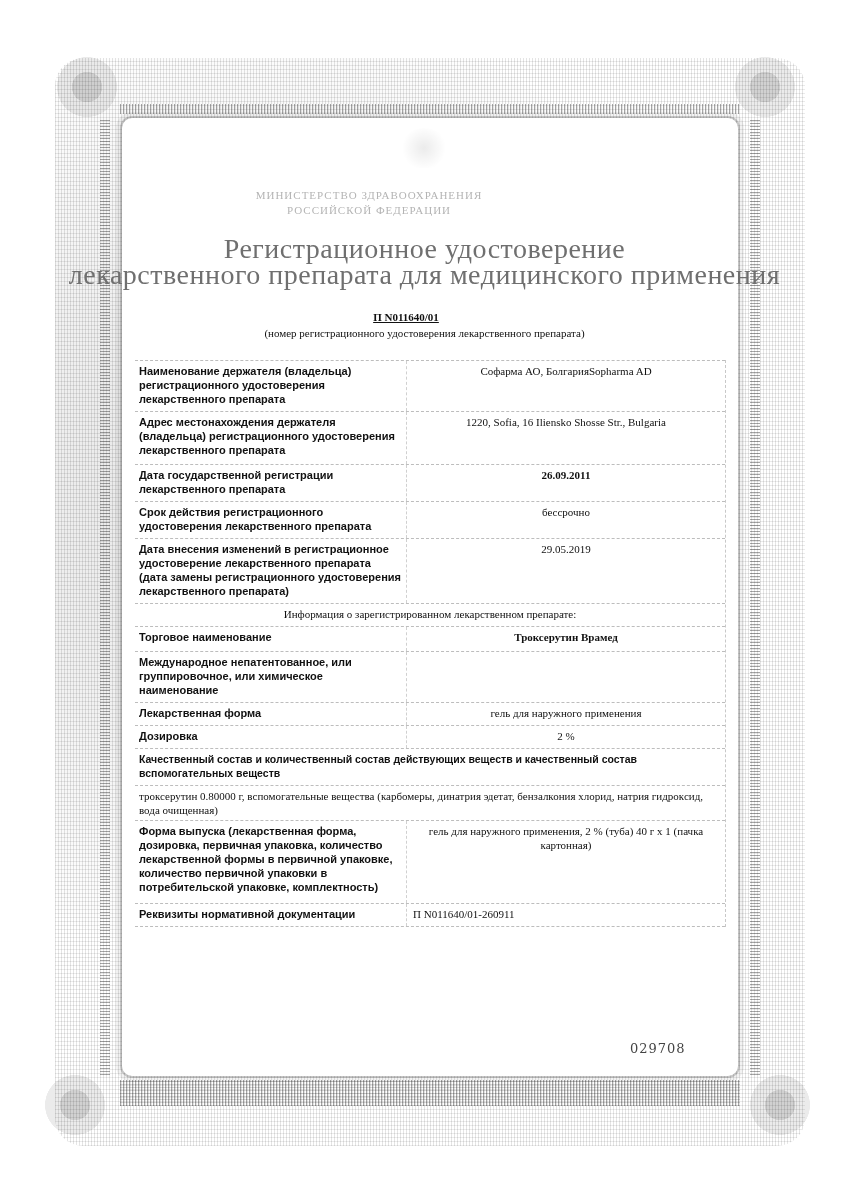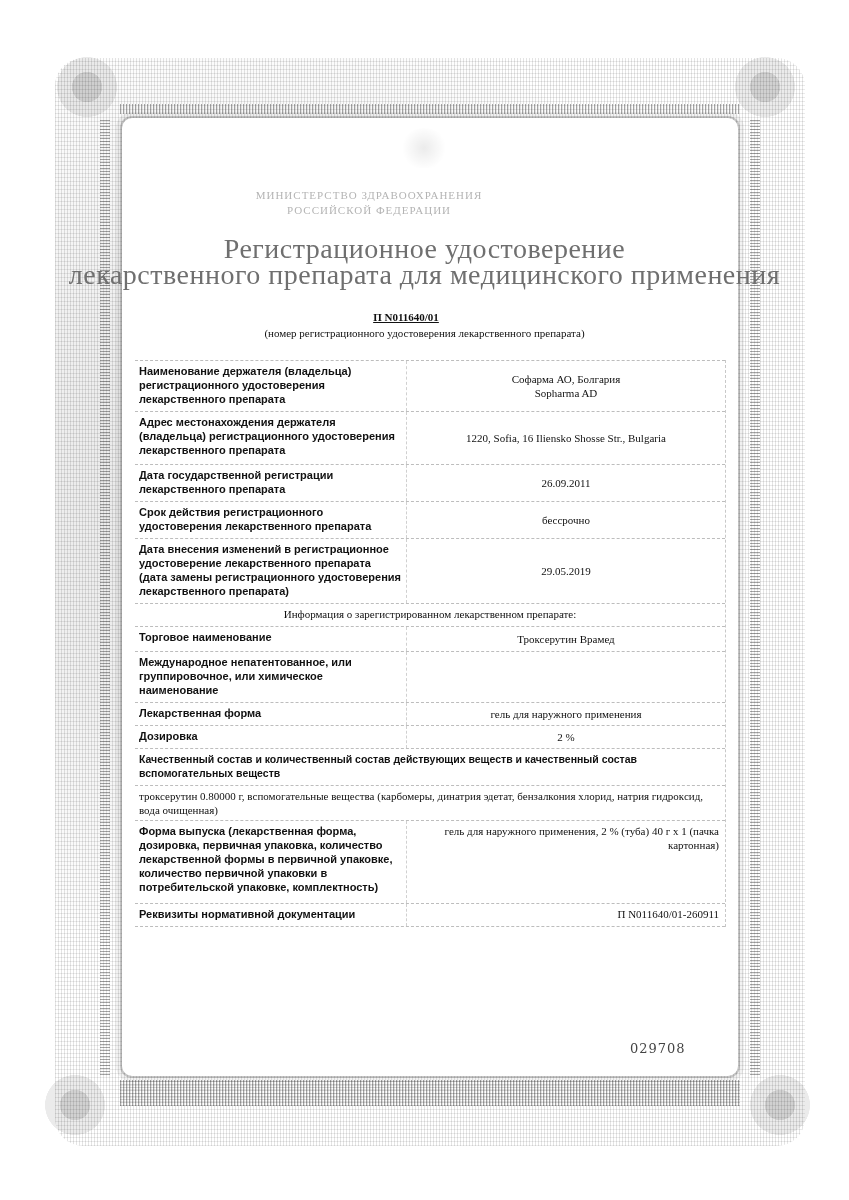--- a/index.html
+++ b/index.html
@@ -50,23 +50,23 @@
     font-size: 11px; }
 
   .table { position: absolute; left: 135px; top: 360px; width: 590px;
     border-right: 1px dashed #c8c8c8; }
   .row { display: flex; border-top: 1px dashed #bdbdbd; }
   .row:last-child { border-bottom: 1px dashed #bdbdbd; }
   .cell-label { width: 272px; padding: 3px 4px 3px 4px; font-family: "Liberation Sans", sans-serif;
     font-weight: bold; font-size: 11px; line-height: 14px; border-right: 1px dashed #d0d0d0;
     box-sizing: border-box; }
   .cell-value { flex: 1; padding: 3px 6px; font-size: 11px; line-height: 14px; text-align: center;
-    display: flex; flex-direction: column; justify-content: center; box-sizing: border-box; }
-  .cell-value.bold { font-weight: normal; }
-  .cell-value.left { text-align: right; justify-content: flex-start; margin-left: 19px; }
+    display: flex; flex-direction: row; justify-content: center; box-sizing: border-box; }
+  .cell-value.bold { font-weight: bold; }
+  .cell-value.left { text-align: center; justify-content: flex-start; }
   .cell-full { width: 100%; padding: 3px 4px; font-size: 11px; line-height: 14px; box-sizing: border-box; }
   .cell-full.center { text-align: center; }
   .cell-full.bold-sans { font-family: "Liberation Sans", sans-serif; font-weight: bold; font-size: 10.5px; }
 
   .serial { position: absolute; left: 630px; top: 1041px; font-size: 13px; color: #444;
     letter-spacing: 1px; font-family: "DejaVu Serif", serif; }
 </style>
 </head>
 <body>
 

